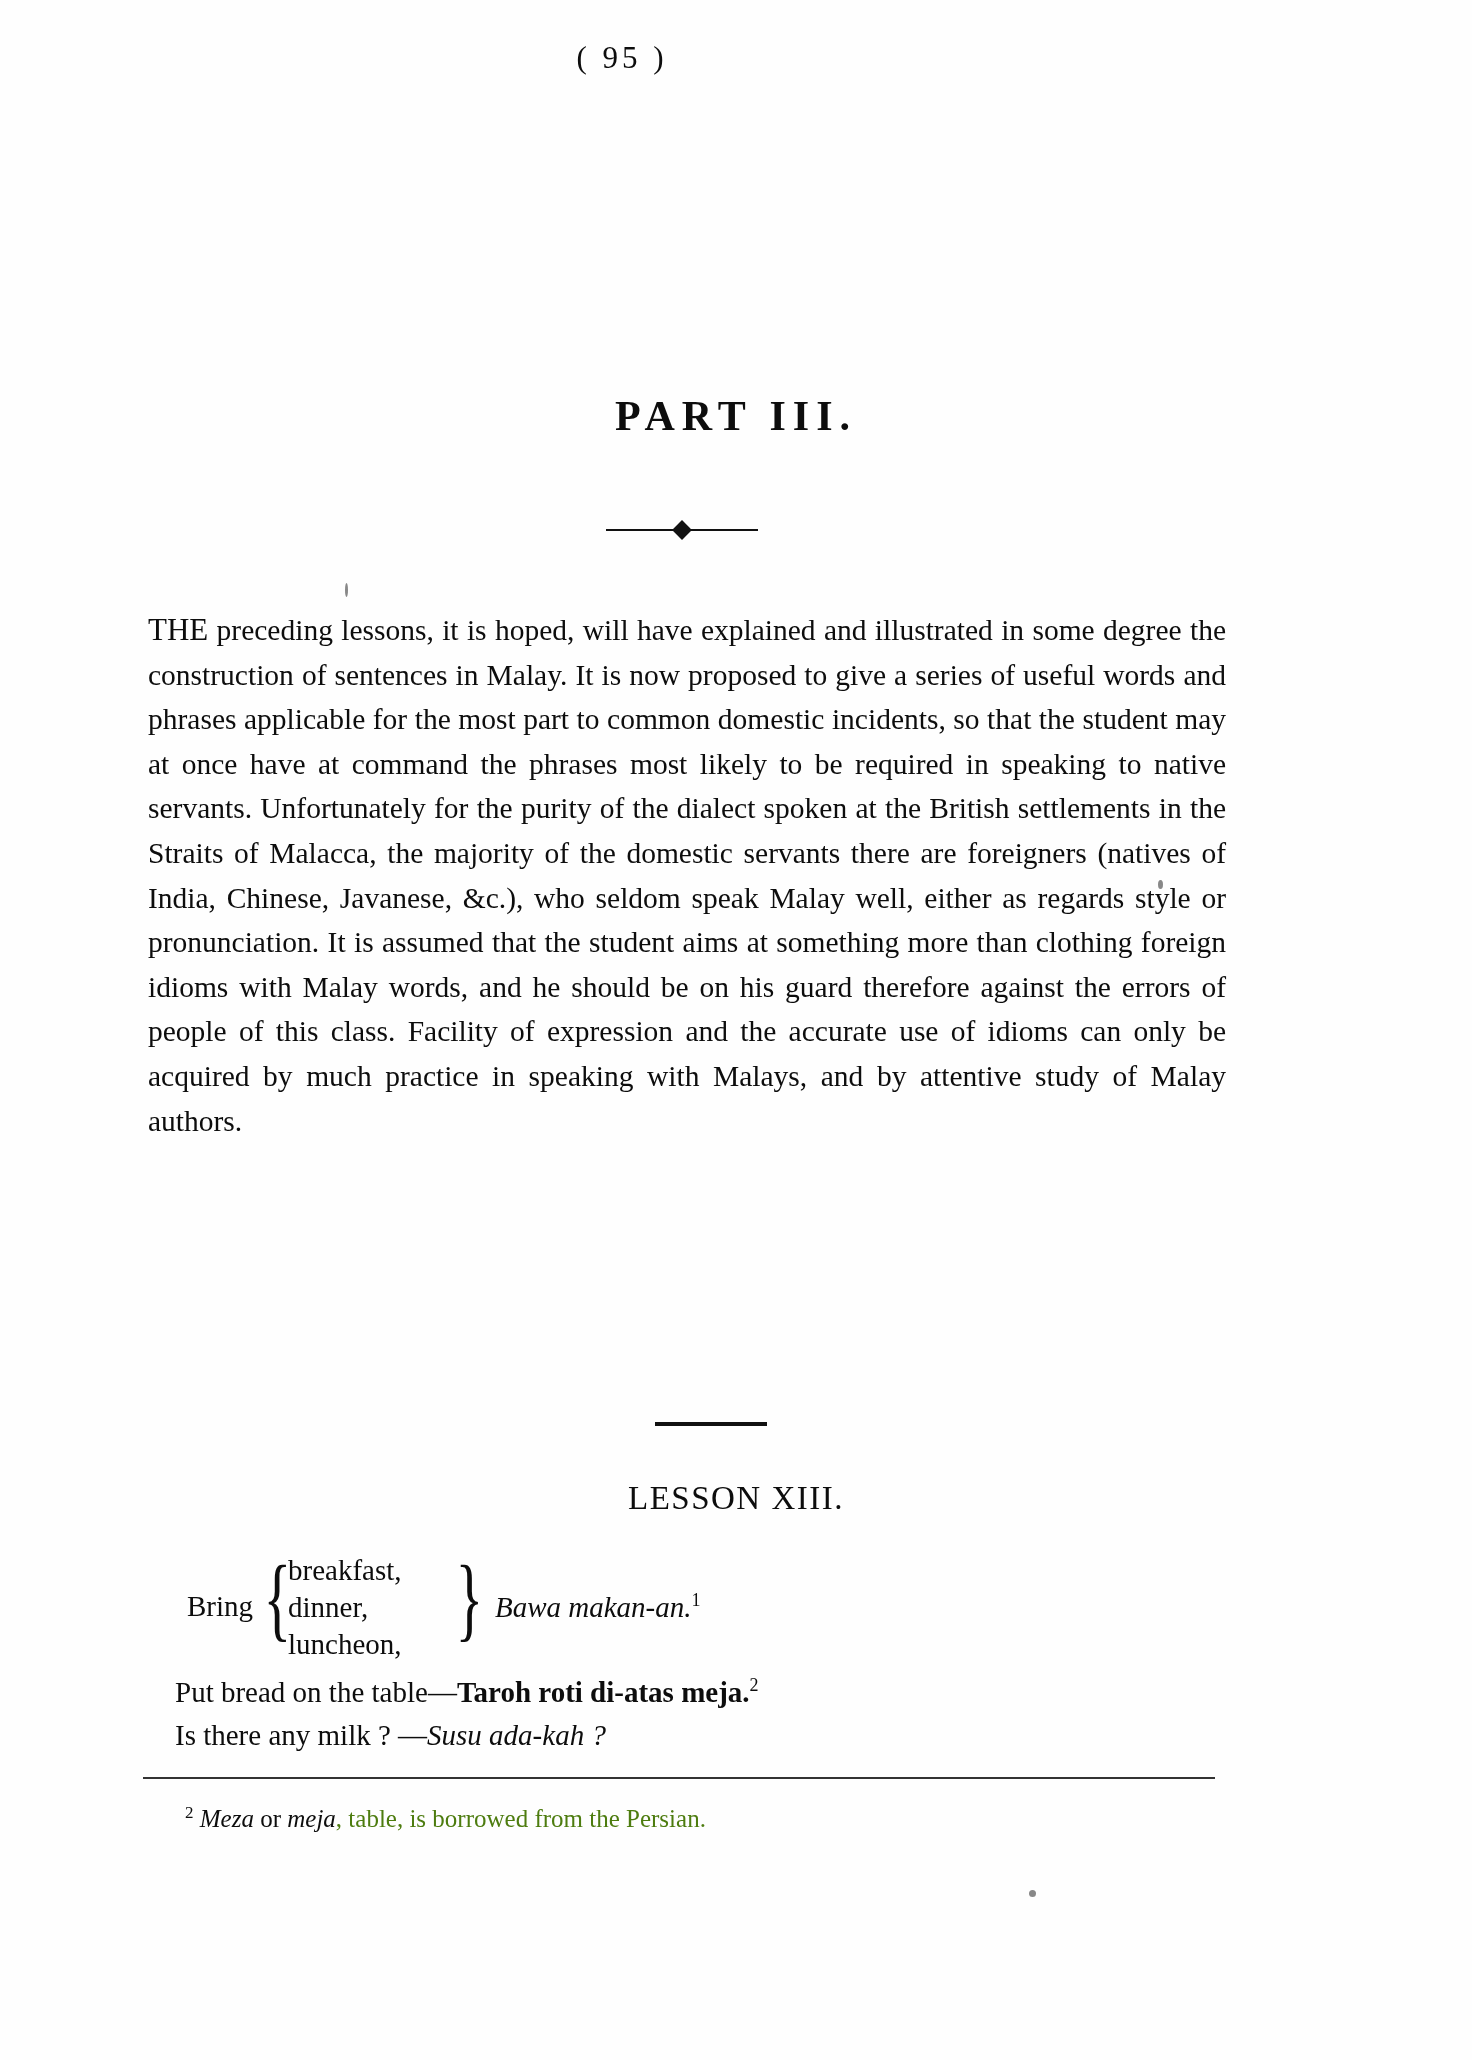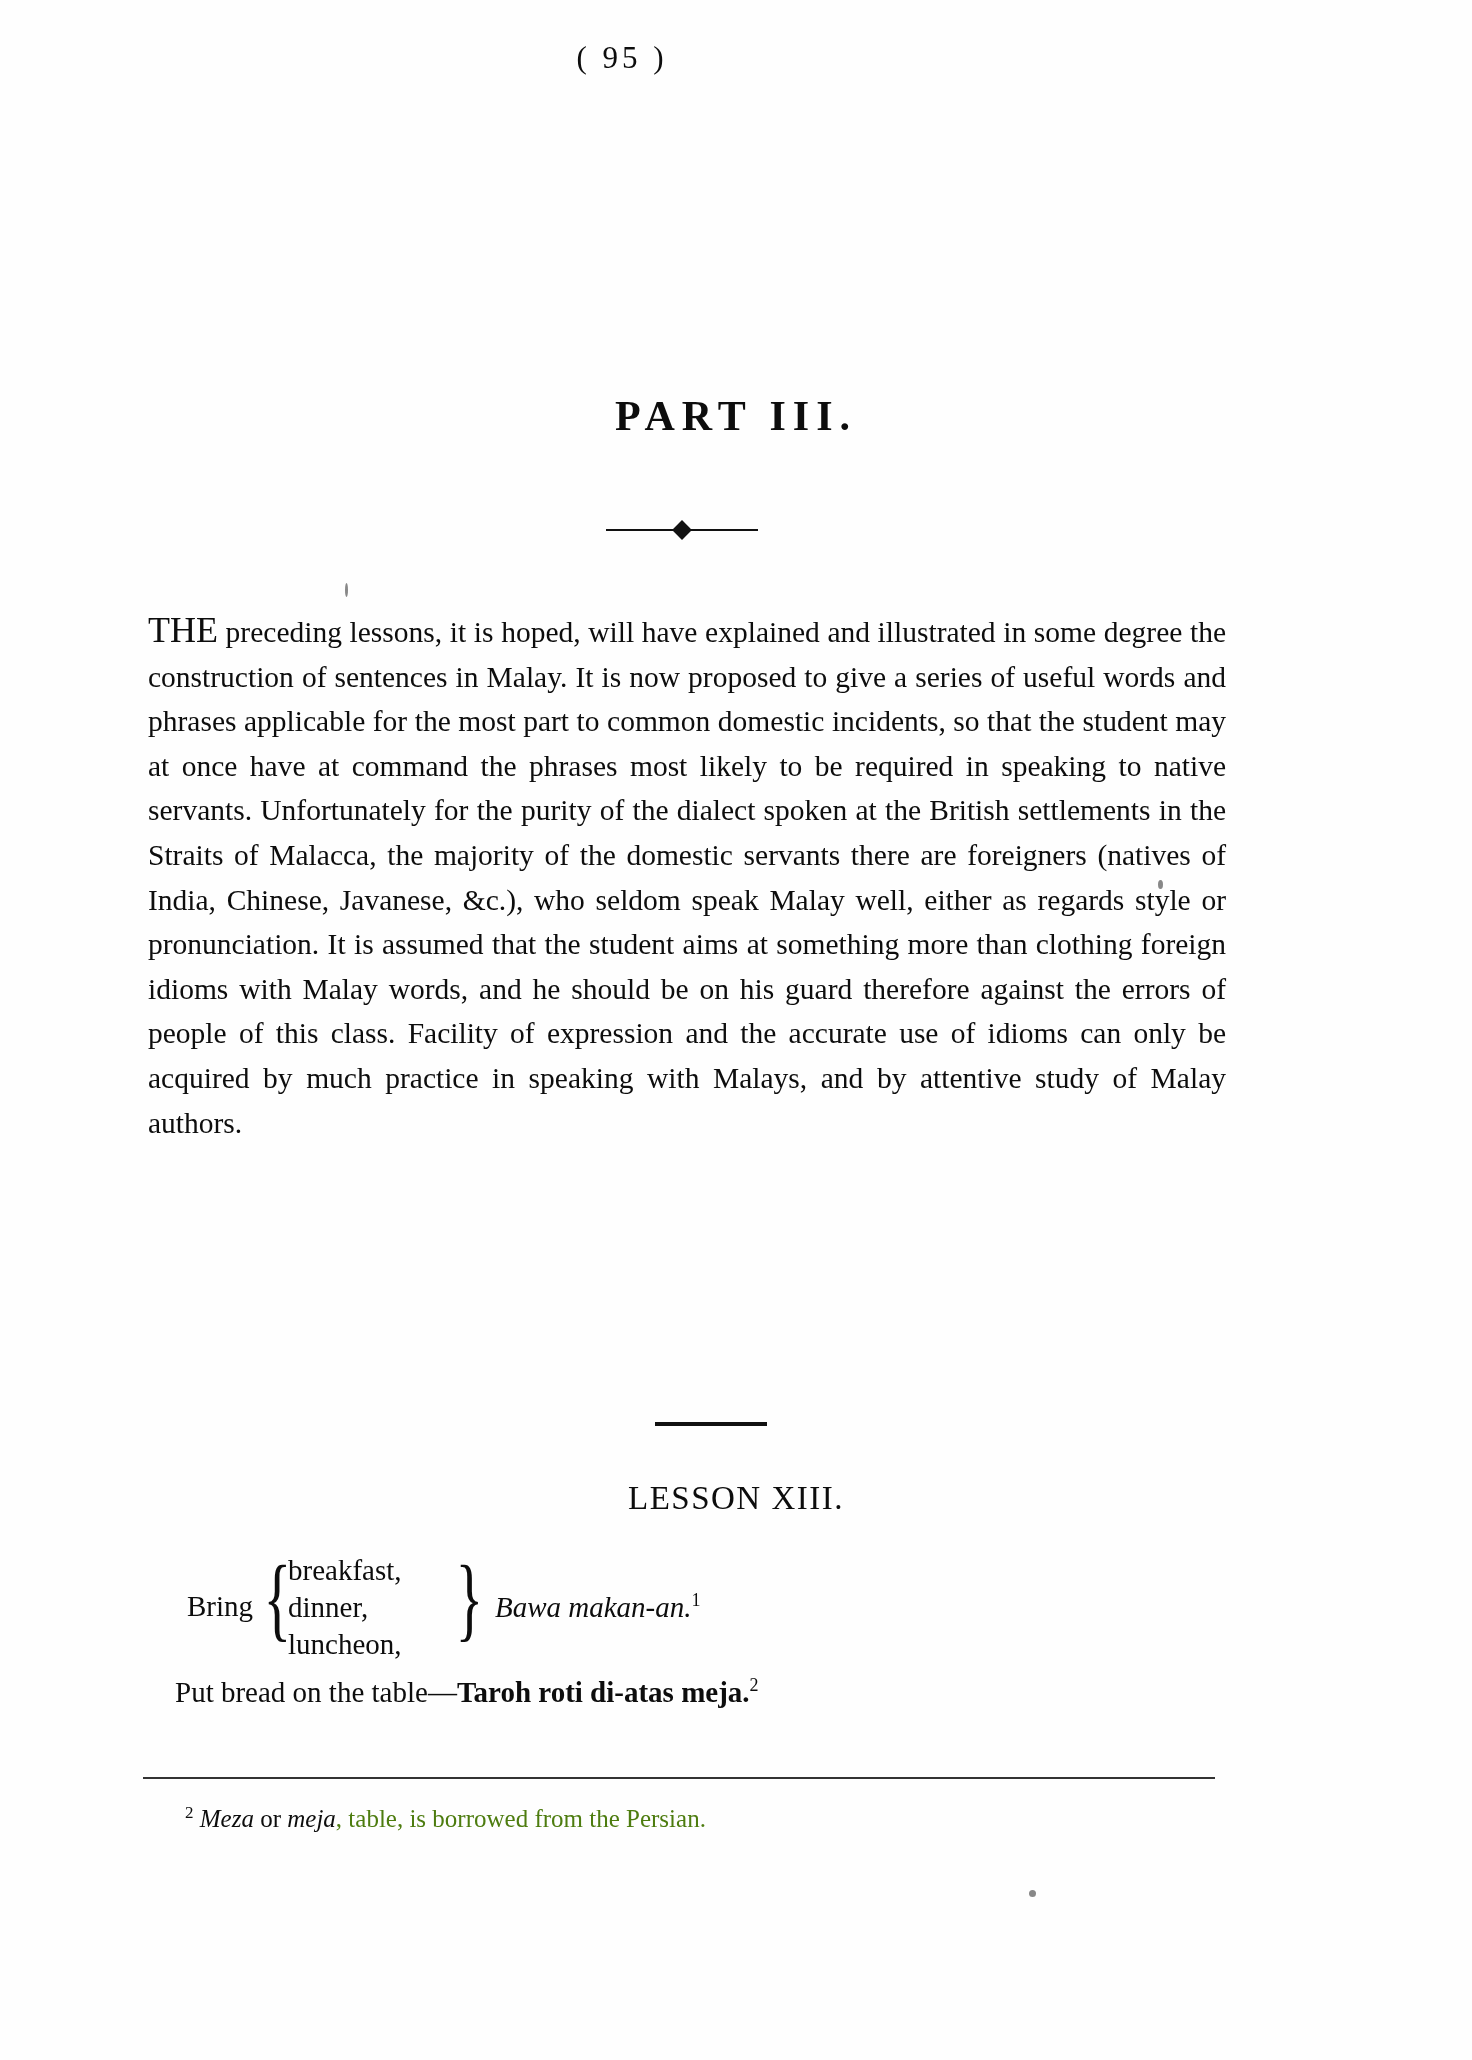--- a/index.html
+++ b/index.html
@@ -75,21 +75,21 @@
     top: 608px;
     left: 148px;
     width: 1078px;
     font-size: 29.5px;
     line-height: 44.6px;
     text-align: justify;
     font-family: "Liberation Serif", serif;
   }
   .body-text .smallcaps {
     font-variant: small-caps;
-    font-size: 36px;
+    font-size: 31px;
   }
   .rule-short {
     position: absolute;
     top: 1422px;
     left: 655px;
     width: 112px;
     height: 4px;
     background: #111;
   }
   .lesson-title {
@@ -224,20 +224,21 @@
       <div>breakfast,</div>
       <div>dinner,</div>
       <div>luncheon,</div>
     </div>
     <div class="brace-r">}</div>
     <div class="gloss"><span>Bawa makan-an.</span><span class="sup">1</span></div>
   </div>
 
   <div class="phrase-line" id="phrase-2"><span>Put bread on the table</span><span>—</span><span class="it">Taroh roti di-atas meja.</span><span class="sup">2</span></div>
 
+  <div class="phrase-line" id="phrase-3"><span>Is there any milk ?</span><span> —</span><span class="it-plain">Susu ada-kah ?</span></div>
 
   <div class="footnote-rule"></div>
 
   <div class="footnotes">
     <div class="fn"><span class="sup">2</span><span> </span><span class="it">Meza</span><span> or </span><span class="it">meja</span><span class="fade">, table, is borrowed from the Persian.</span></div>
   </div>
 
   <div class="speck" style="top:880px;left:1158px;width:5px;height:9px;"></div>
   <div class="speck" style="top:1890px;left:1029px;width:7px;height:7px;"></div>
   <div class="speck" style="top:583px;left:345px;width:3px;height:14px;"></div>

